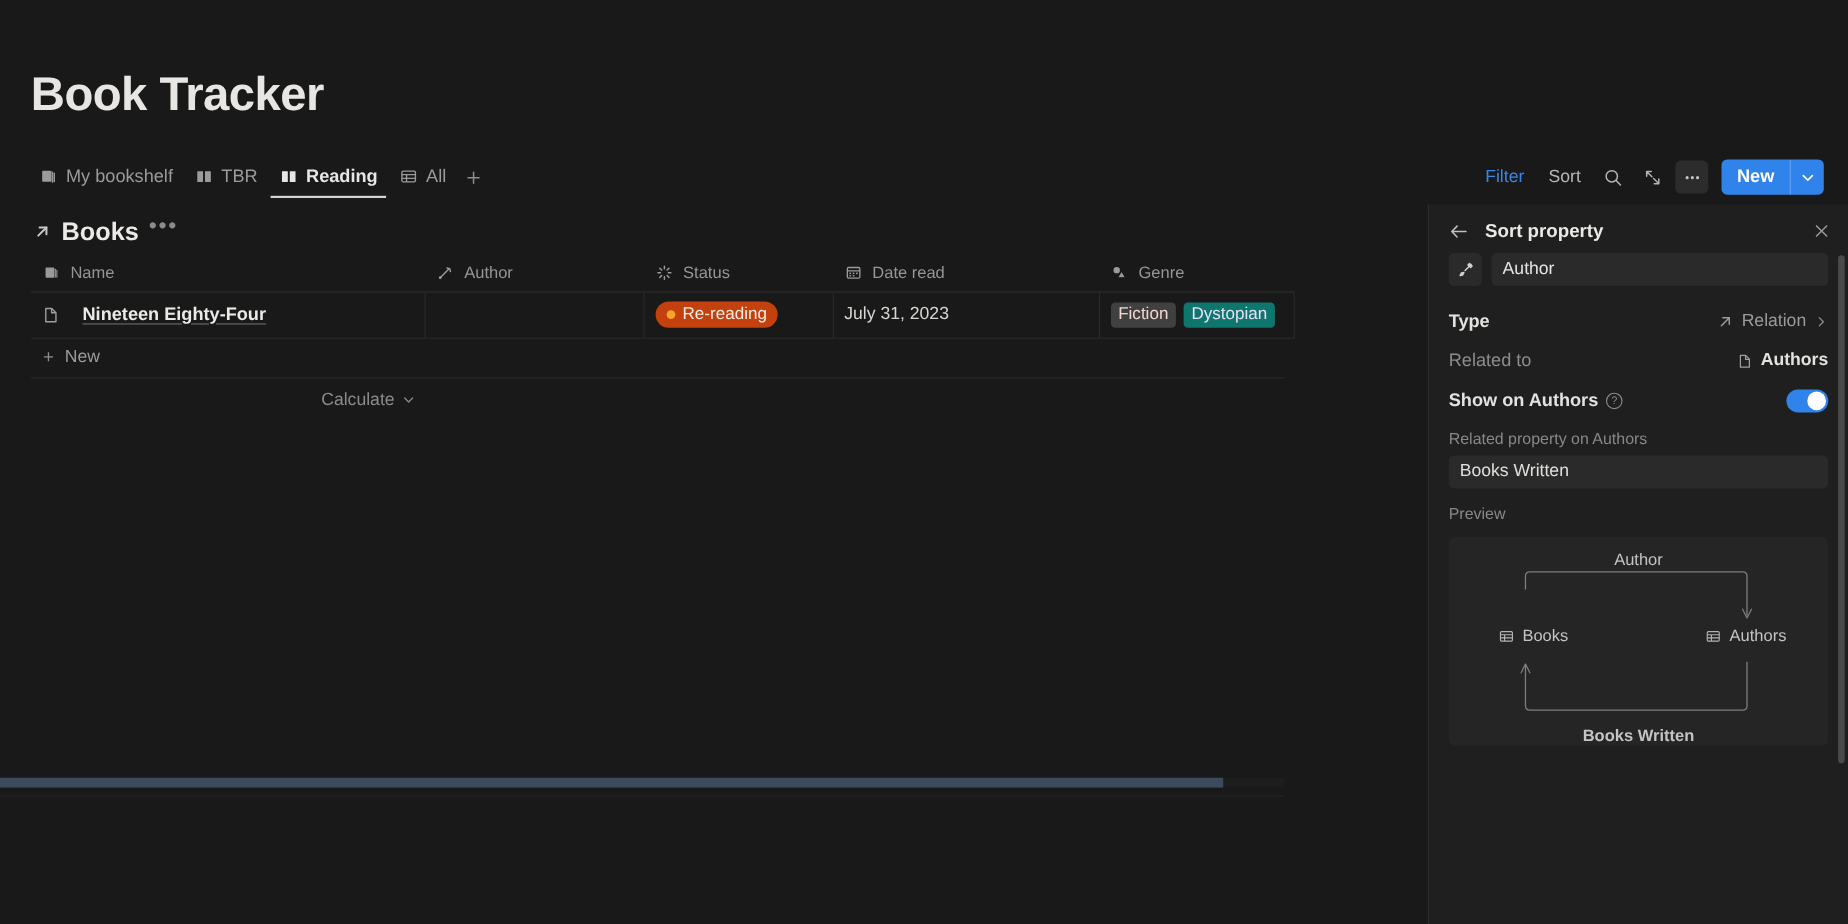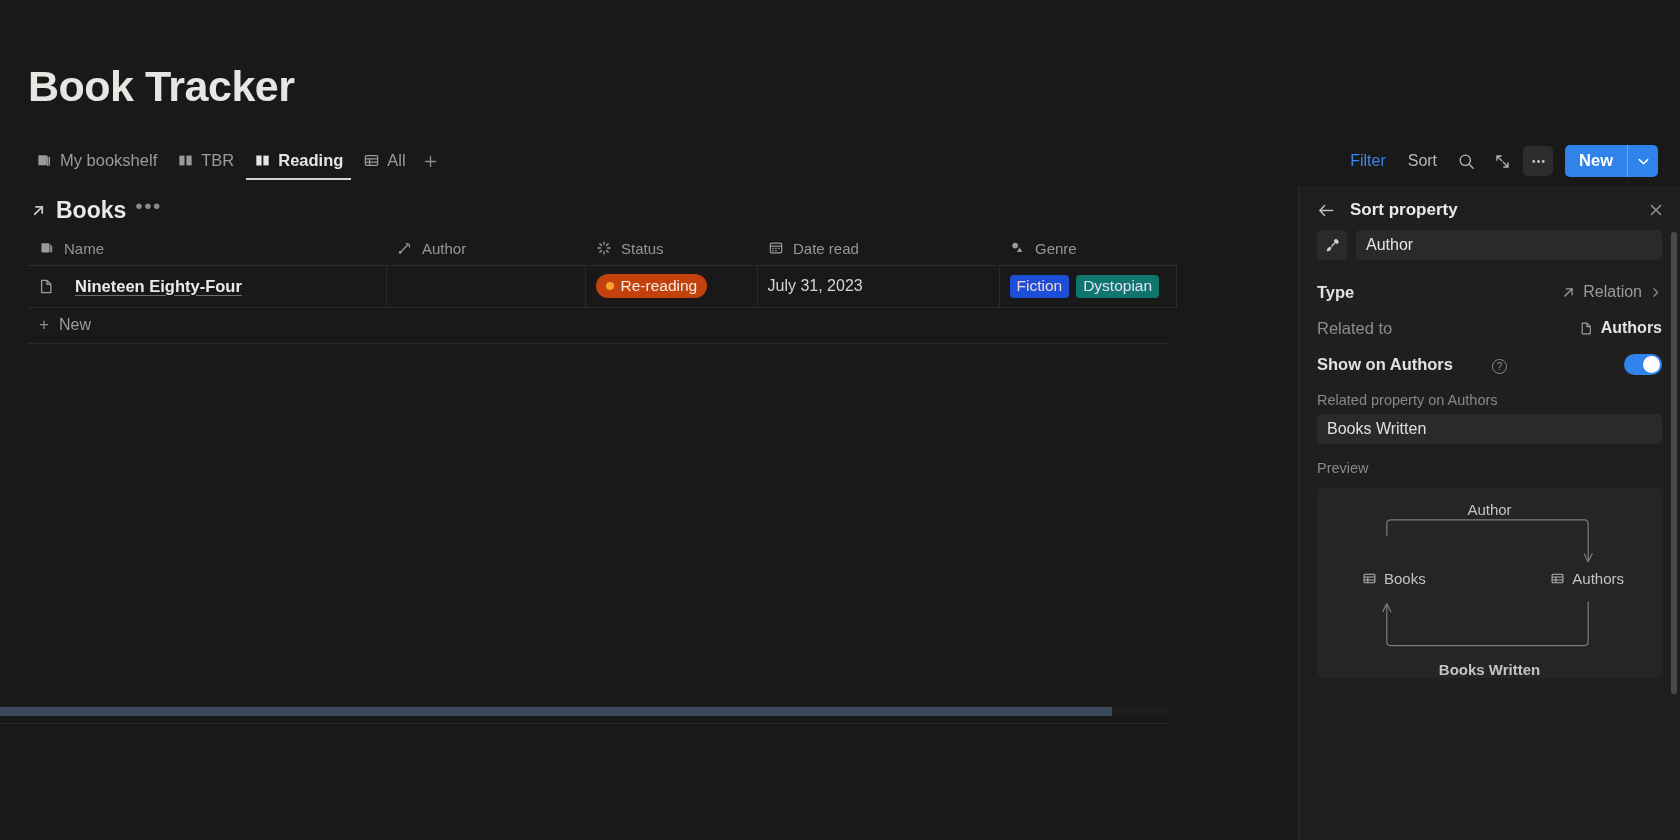--- a/index.html
+++ b/index.html
@@ -175,21 +175,21 @@
     display: flex; align-items: center; gap: 7px;
     font-size: 16px; color: #9b9b9b;
   }
   .prow .rv.strong { color: #e4e2df; font-weight: 700; }
   .prow .chev { color: #8d8d8d; display: flex; }
   .helpmark {
     display: inline-flex; align-items: center; justify-content: center;
     width: 15px; height: 15px; border: 1.3px solid #8a8a8a; border-radius: 50%;
     font-size: 10px; color: #8a8a8a; margin-left: 7px; cursor: pointer;
   }
-  .prow .lk-wrap { display: flex; align-items: flex-end; gap: 32px; }
+  .prow .lk-wrap { display: flex; align-items: center; }
   .toggle {
     width: 38px; height: 21px; border-radius: 11px; background: #2f83eb;
     position: relative; cursor: pointer; flex: none;
   }
   .toggle .knob {
     position: absolute; right: 2px; top: 2px;
     width: 17px; height: 17px; border-radius: 50%; background: #fff;
   }
 
   .sect-label { padding: 10px 18px 6px 18px; font-size: 14.5px; color: #888; }
@@ -454,31 +454,39 @@
         <td>
           <span class="pill" style="background:#c2410c;color:#f7ece3;">
             <span class="dot"></span>
             <span>Re-reading</span>
           </span>
         </td>
         <td>
           <span class="date-txt">July 31, 2023</span>
         </td>
         <td style="overflow:hidden;white-space:nowrap;">
-          <span class="tag" style="background:#1d4ed8;color:#f1d8d3;">Fiction</span><span class="tag" style="background:#0f766e;color:#e6e0f8;">Dystopian</span>
+          <span class="tag" style="background:#404040;color:#f1d8d3;">Fiction</span><span class="tag" style="background:#0f766e;color:#e6e0f8;">Dystopian</span>
         </td>
       </tr>
     </tbody>
   </table>
 
   <div class="newrow" style="width:1140px">
     <span class="plus">+</span>
     <span>New</span>
   </div>
 
+  <div class="calcrow">
+    <span class="calc">
+      <span>Calculate</span>
+      <svg width="13" height="13" viewBox="0 0 16 16">
+          <path d="M3.6 6l4.4 4.4L12.4 6" fill="none" stroke="#8b8b8b" stroke-width="1.5" stroke-linecap="round" stroke-linejoin="round"></path>
+        </svg>
+    </span>
+  </div>
 </div>
 
 <div class="bottom-rule"></div>
 <div class="hscroll-track"></div>
 <div class="hscroll-thumb"></div>
 
 <div class="panel">
   <div class="panel-head">
     <span class="panel-back">
       <svg width="19" height="19" viewBox="0 0 20 20">

